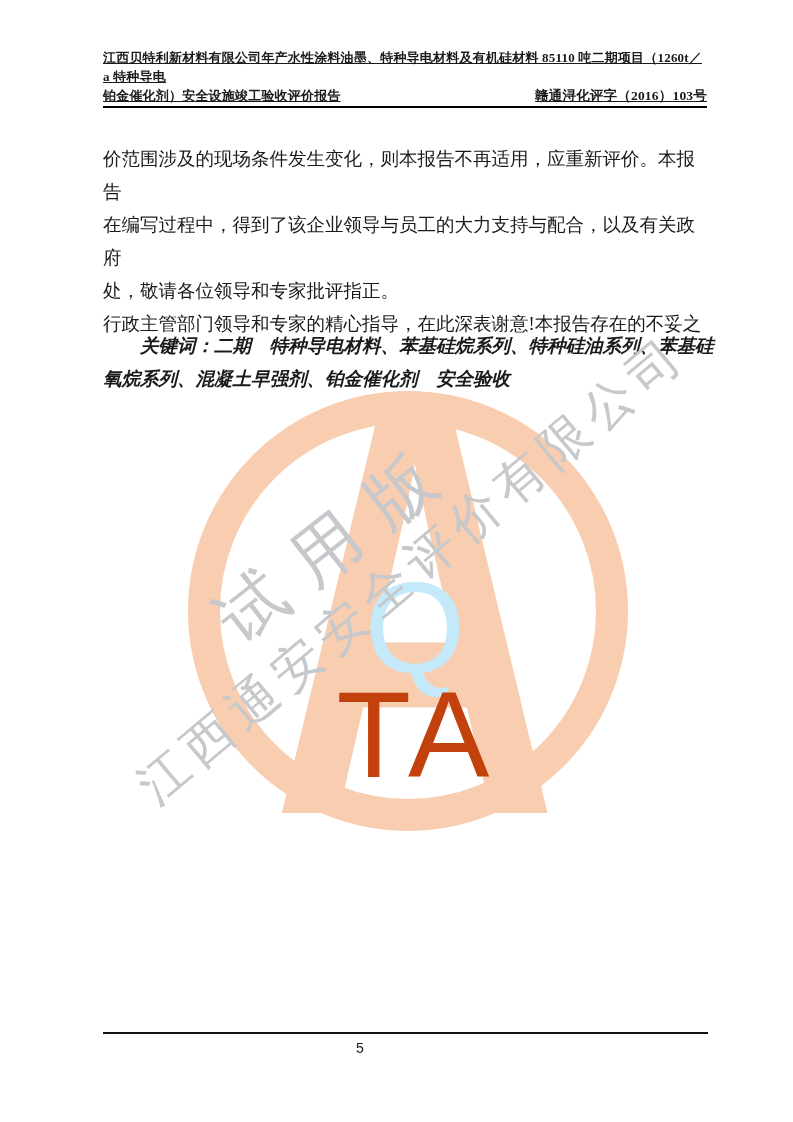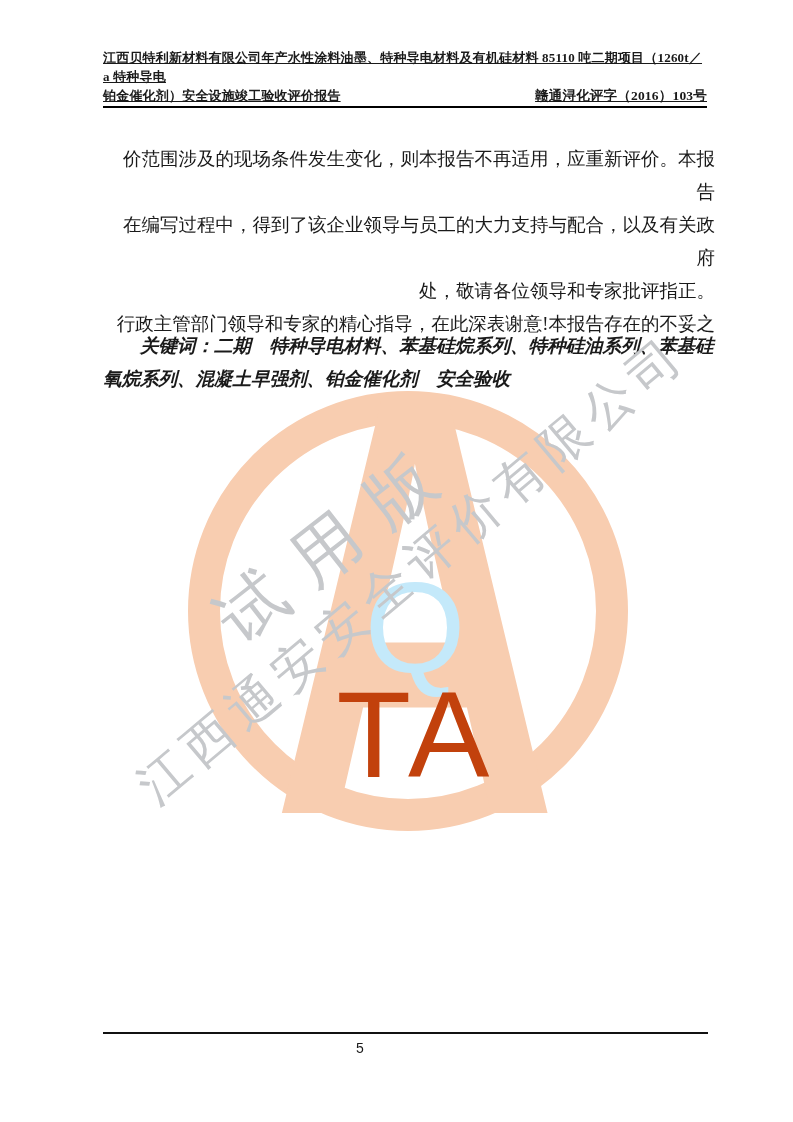--- a/index.html
+++ b/index.html
@@ -10,22 +10,22 @@
   
   .hdr{position:absolute;left:103px;top:48px;width:604px;font-size:13px;line-height:19px;
        letter-spacing:0.2px;font-weight:600;text-decoration:underline;}
   .hdr-row3{display:flex;justify-content:space-between;align-items:flex-end;}
   .hdr-docnum{font-weight:bold;font-size:13.5px;}
   .rule{position:absolute;left:103px;background:#000;height:2px;}
   .rule-top{top:106px;width:604px;}
   .rule-bottom{top:1032px;width:605px;height:2px;background:#111;}
 
   
-  .bodytext{position:absolute;left:115px;top:143px;width:600px;font-size:18.5px;
-            line-height:33px;text-align:right;}
+  .bodytext{position:absolute;left:103px;top:143px;width:600px;font-size:18.5px;
+            line-height:33px;}
   .keywords{position:absolute;left:103px;top:330px;width:622px;font-size:18.5px;
             line-height:33px;font-weight:bold;font-style:italic;}
   .kw-l1{text-indent:37px;}
 
   
   .pagenum{position:absolute;left:340px;top:1040px;width:40px;text-align:center;
            font-size:14px;font-family:"Liberation Sans",sans-serif;}
 
   
   .wm{position:absolute;font-family:"Liberation Sans","DejaVu Sans",sans-serif;}

